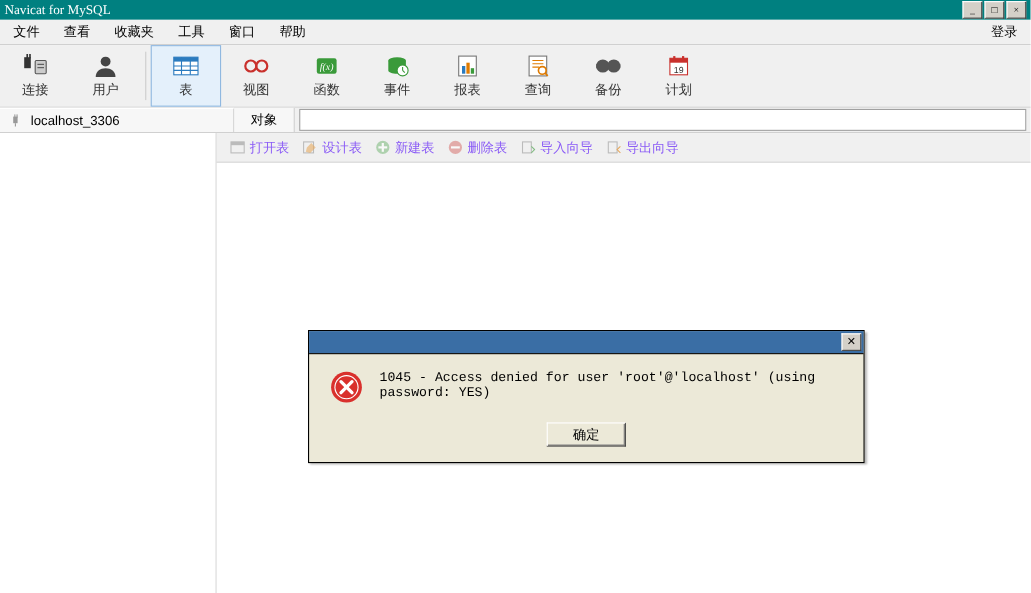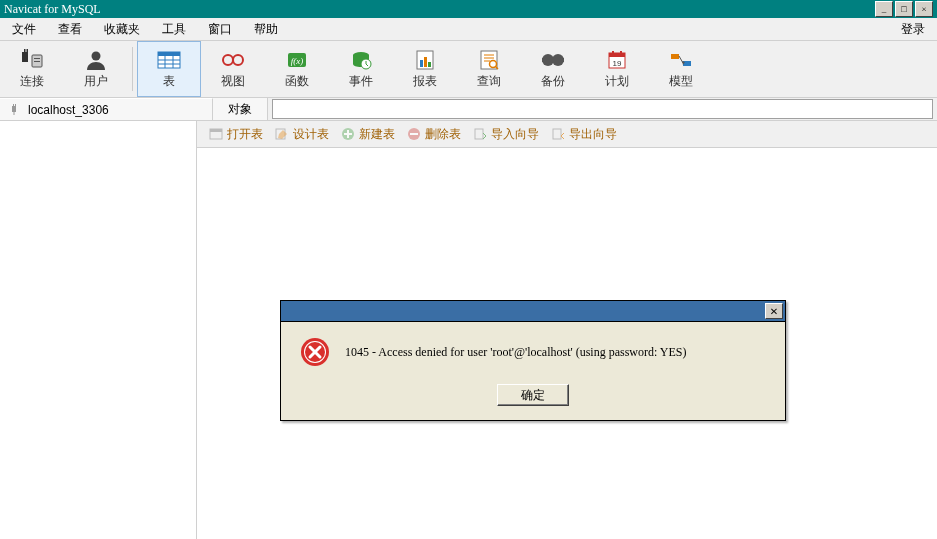--- a/index.html
+++ b/index.html
@@ -18,29 +18,29 @@
 .sep{width:1px;background:#ccc;margin:6px 4px}
 .strip{background:#f0f0f0;height:22px;display:flex;align-items:stretch;border-bottom:1px solid #d0d0d0}
 .conn-tab{width:196px;display:flex;align-items:center;gap:6px;padding:0 8px;border-top:1px solid #fff;border-right:1px solid #d0d0d0;background:#f7f7f7}
 .conn-tab svg{width:14px;height:14px}
 .obj-tab{width:54px;display:flex;align-items:center;justify-content:center;border-right:1px solid #d0d0d0;background:#f7f7f7}
 .addr{flex:1;display:flex;align-items:center;padding:0 4px}
 .addr-input{flex:1;height:18px;border:1px solid #a0a0a0;background:#fff;padding:0 4px}
 .main{display:flex;height:calc(100% - 18px - 22px - 56px - 22px)}
 .sidebar{width:196px;background:#fff;border-right:1px solid #d0d0d0}
 .content{flex:1;display:flex;flex-direction:column}
-.subbar{background:#f0f0f0;height:26px;display:flex;align-items:center;gap:4px;padding:0 8px;border-bottom:1px solid #d0d0d0;color:#a16207}
+.subbar{background:#f0f0f0;height:26px;display:flex;align-items:center;gap:4px;padding:0 8px;border-bottom:1px solid #d0d0d0;color:#8b5cf6}
 .subbtn{display:flex;align-items:center;gap:4px;padding:2px 4px}
 .subbtn svg{width:14px;height:14px;opacity:.6}
 .canvas{flex:1;background:#fff;position:relative}
 
 .dialog{position:absolute;left:280px;top:300px;width:504px;background:#ece9d8;border:1px solid #000;box-shadow:2px 2px 2px rgba(0,0,0,.3)}
 .dlg-title{background:linear-gradient(#3a6ea5,#3a6ea5);height:20px;display:flex;justify-content:flex-end;align-items:center;padding:0 2px;border-bottom:1px solid #000}
 .dlg-close{width:16px;height:14px;background:#d4d0c8;border:1px solid #404040;border-top-color:#fff;border-left-color:#fff;display:flex;align-items:center;justify-content:center;font-size:10px;color:#000;font-family:Arial}
-.dlg-body{padding:14px 18px 10px;display:flex;align-items:center;gap:14px;font-family:Liberation Serif, serif;font-size:12px}
+.dlg-body{padding:14px 18px 10px;display:flex;align-items:flex-start;gap:14px;font-family:Liberation Mono, monospace;font-size:12px}
 .dlg-icon{width:32px;height:32px;flex:none}
 .dlg-btns{display:flex;justify-content:center;padding:6px 0 14px}
 .dlg-ok{min-width:72px;height:22px;background:#ece9d8;border:1px solid #404040;border-top-color:#fff;border-left-color:#fff;box-shadow:inset -1px -1px 0 #808080;font-size:12px}
 </style>
 </head>
 <body>
 
 <div class="titlebar">
   <span>Navicat for MySQL</span>
   <div class="sysbtns">
@@ -150,29 +150,20 @@
   <div class="tool">
     <svg viewBox="0 0 28 22">
         <rect x="6" y="4" width="16" height="15" fill="#fff" stroke="#c9302c"></rect>
         <rect x="6" y="4" width="16" height="4" fill="#c9302c"></rect>
         <rect x="9" y="2" width="2" height="4" fill="#c9302c"></rect>
         <rect x="17" y="2" width="2" height="4" fill="#c9302c"></rect>
         <text x="14" y="17" font-size="8" fill="#333" text-anchor="middle">19</text>
       </svg>
     <span class="lbl">计划</span>
   </div>
-  <div class="tool">
-    <svg viewBox="0 0 28 22">
-        <rect x="4" y="5" width="8" height="5" fill="#e07b00"></rect>
-        <rect x="16" y="12" width="8" height="5" fill="#2b7bbf"></rect>
-        <line x1="12" y1="7" x2="16" y2="14" stroke="#555"></line>
-        <polygon points="15,12 18,13 16,16" fill="#555"></polygon>
-      </svg>
-    <span class="lbl">模型</span>
-  </div>
 </div>
 
 <div class="strip">
   <div class="conn-tab">
     <svg viewBox="0 0 14 14">
         <rect x="4" y="3" width="4" height="6" fill="#999"></rect>
         <rect x="5" y="1" width="1" height="3" fill="#999"></rect>
         <rect x="7" y="1" width="1" height="3" fill="#999"></rect>
         <rect x="5.5" y="9" width="1" height="3" fill="#999"></rect>
       </svg>

